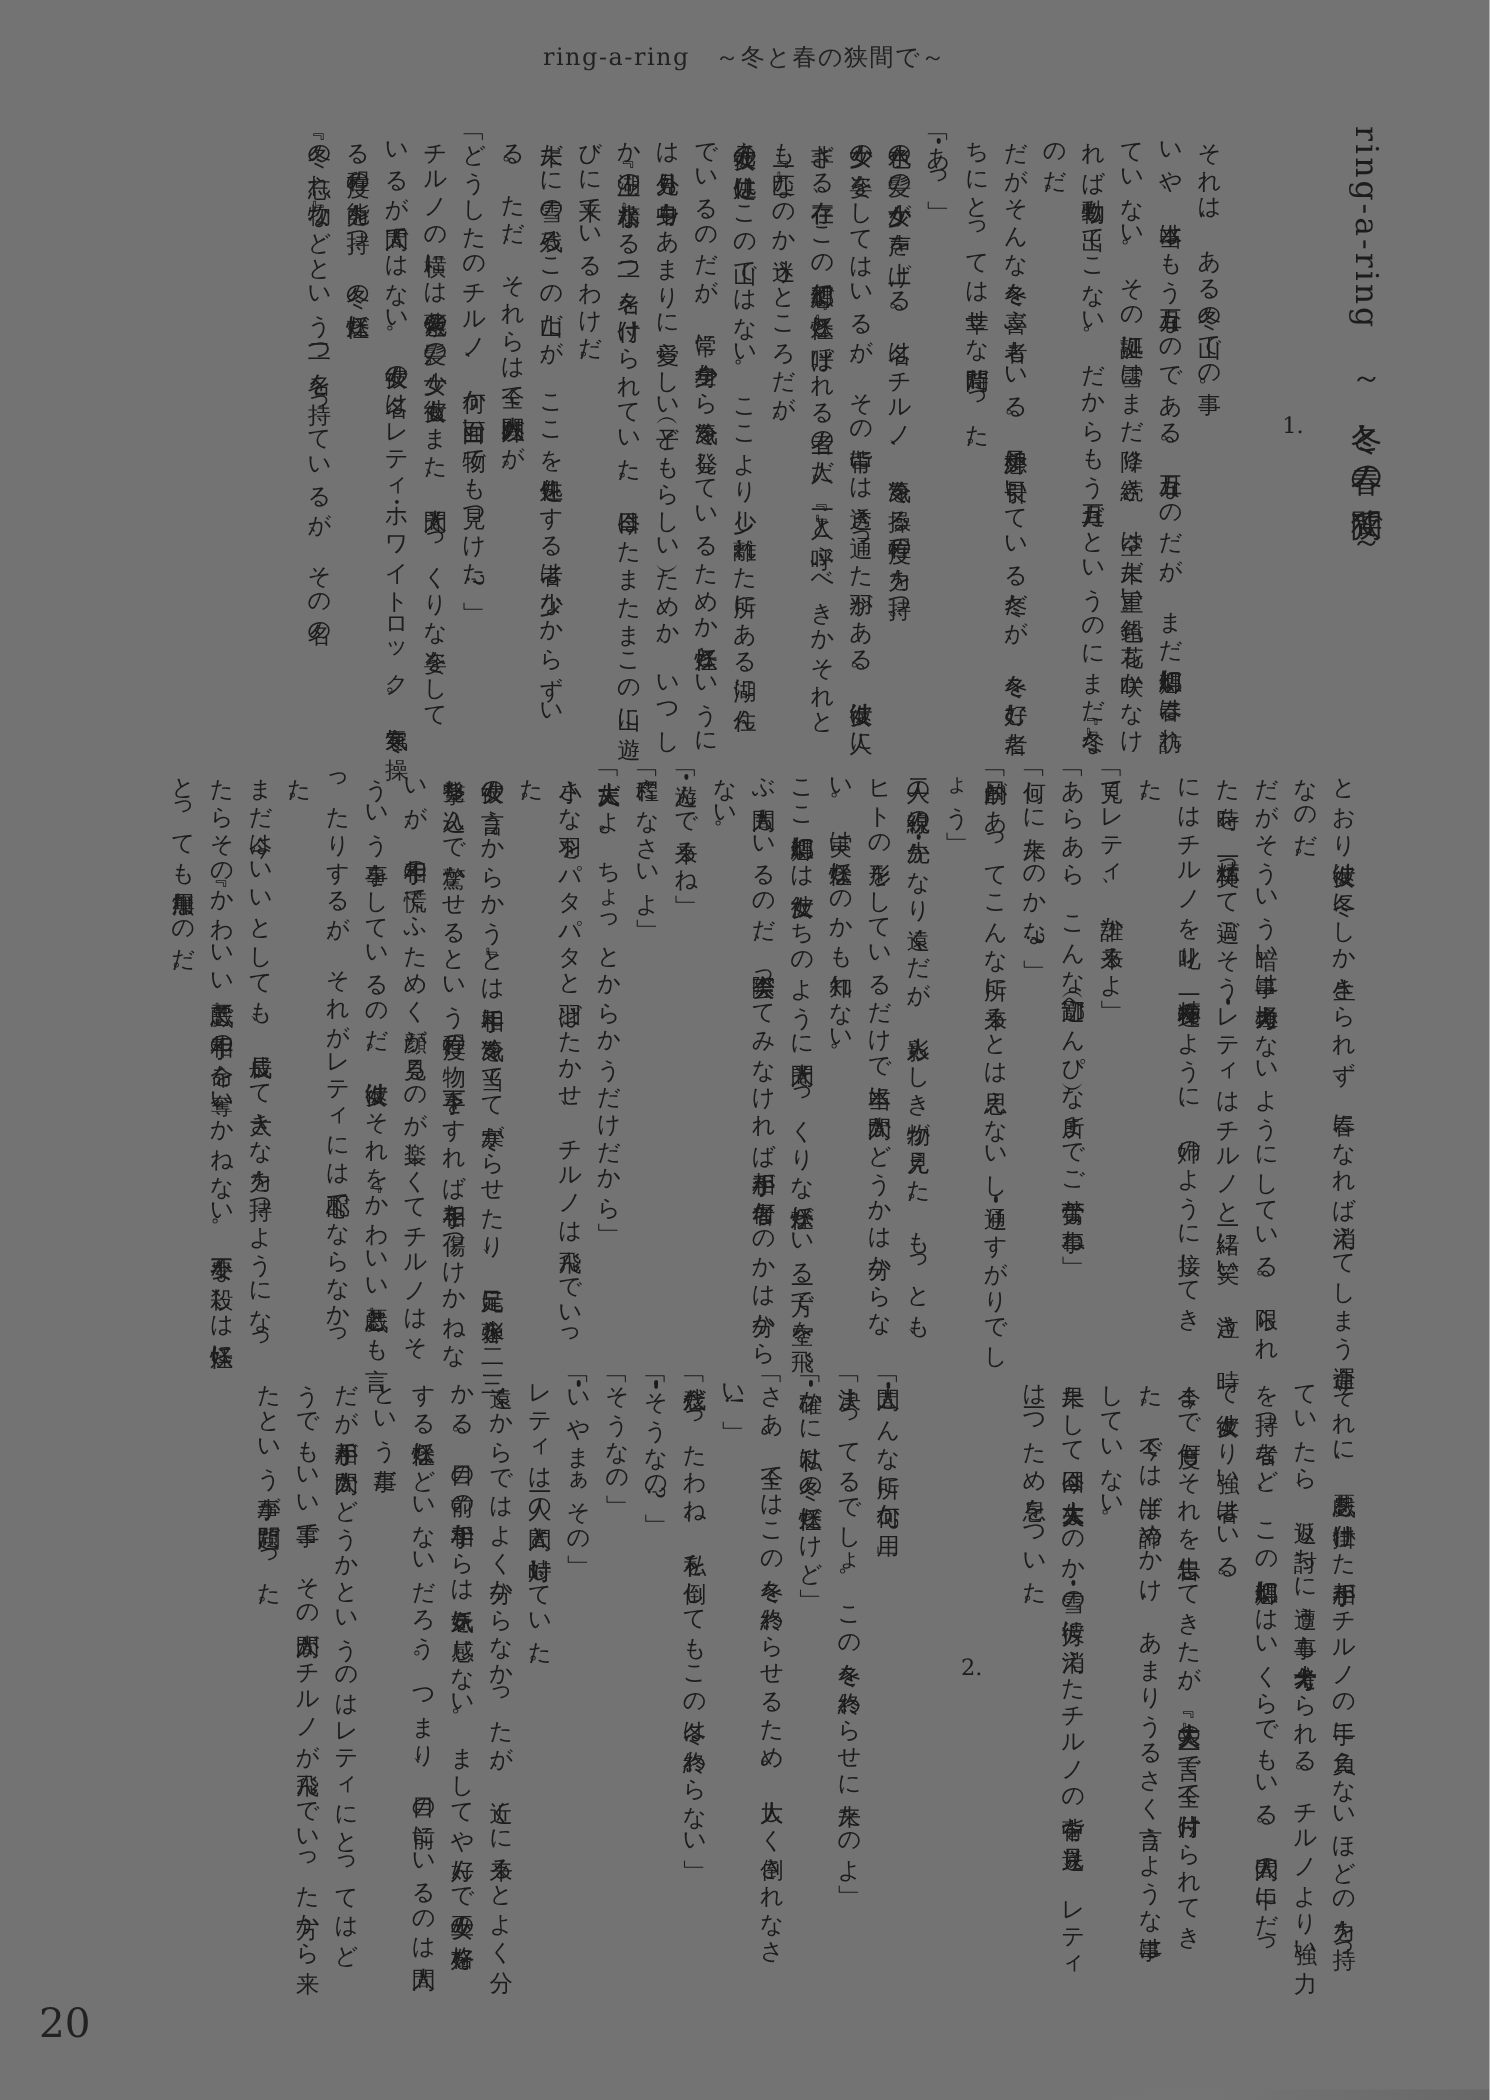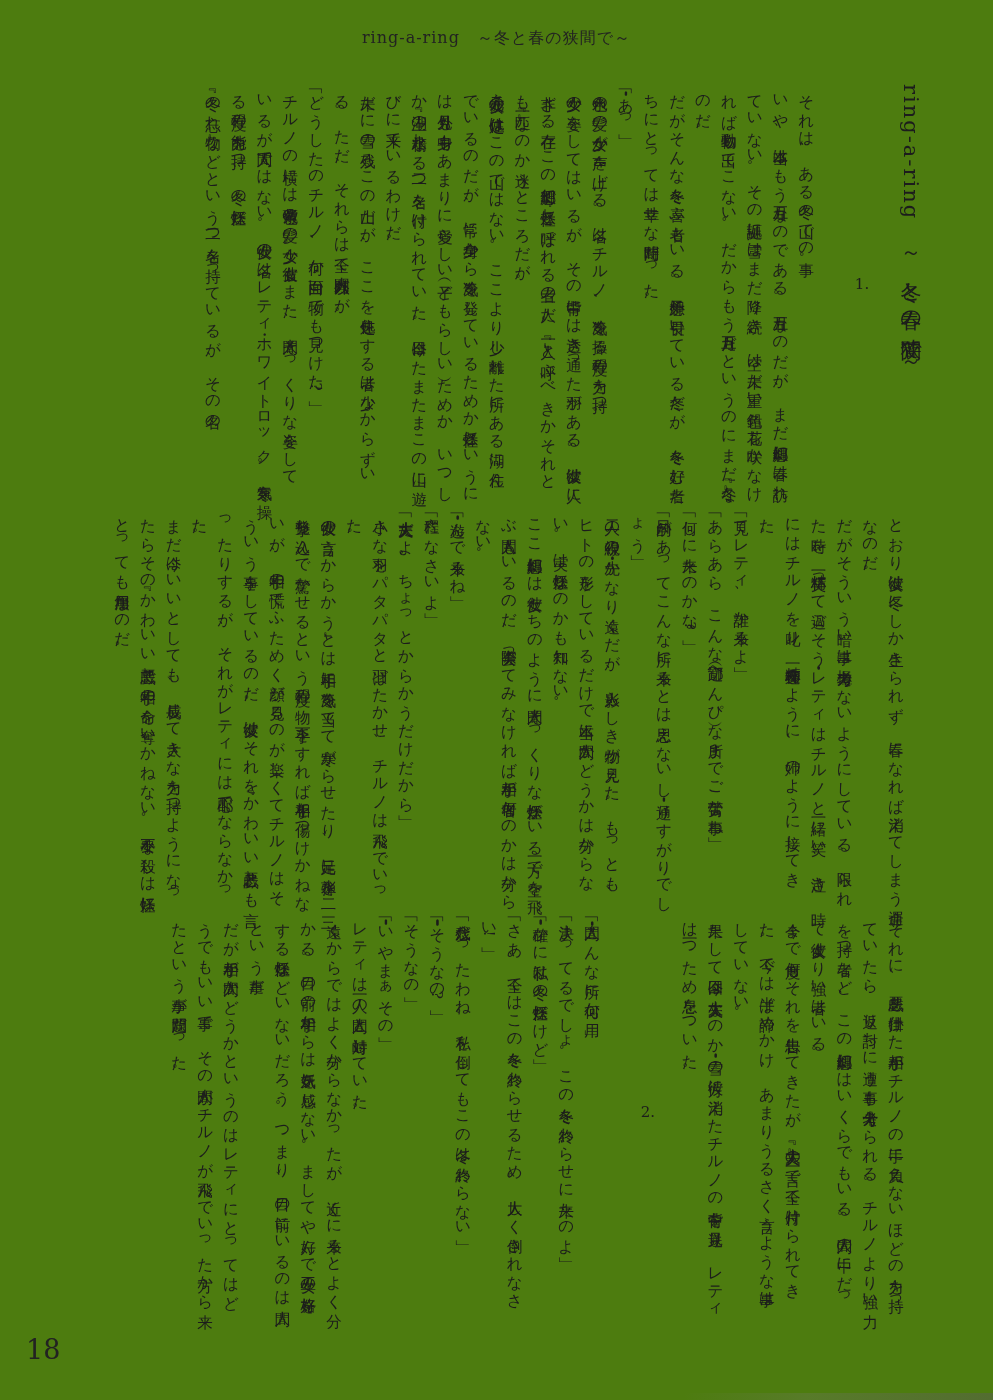--- a/index.html
+++ b/index.html
@@ -5,21 +5,21 @@
   html, body {
     margin: 0;
     padding: 0;
     background: #e8e8e8;
   }
   .page {
     position: relative;
     width: 993px;
     height: 1400px;
     margin: 0 auto;
-    background: #4d7c0f;
+    background: #737373;
     color: #1c1c1c;
     font-family: "DejaVu Serif", "Liberation Serif", serif;
     overflow: hidden;
   }
   .running-header {
     position: absolute;
     top: 28px;
     left: 0;
     width: 100%;
     text-align: center;
@@ -124,16 +124,16 @@
       <p class="dialog">「さあ、全てはこの冬を終わらせるため。大人しく倒されなさい!」</p>
       <p class="dialog">「残念だったわね。私を倒してもこの冬は終わらない」</p>
       <p class="dialog">「・・・・・そうなの?」</p>
       <p class="dialog">「そうなの」</p>
       <p class="dialog">「・・・・いやまぁその」</p>
       <p class="para">レティは一人の人間と対峙していた。</p>
       <p class="para">遠くからではよく分からなかったが、近くに来るとよく分かる。目の前の相手からは妖気を感じない。ましてや好んで巫女の格好をする妖怪などいないだろう。つまり、目の前にいるのは人間という事だ。</p>
       <p class="para">だが相手が人間かどうかというのはレティにとってはどうでもいい事で、その人間がチルノが飛んでいった方から来たという事が問題だった。</p>
     </div>
 
-  <div class="page-number">18</div>
+  <div class="page-number">20</div>
 
   <div class="scan-edge"></div>
 </div>
 
 </body></html>

